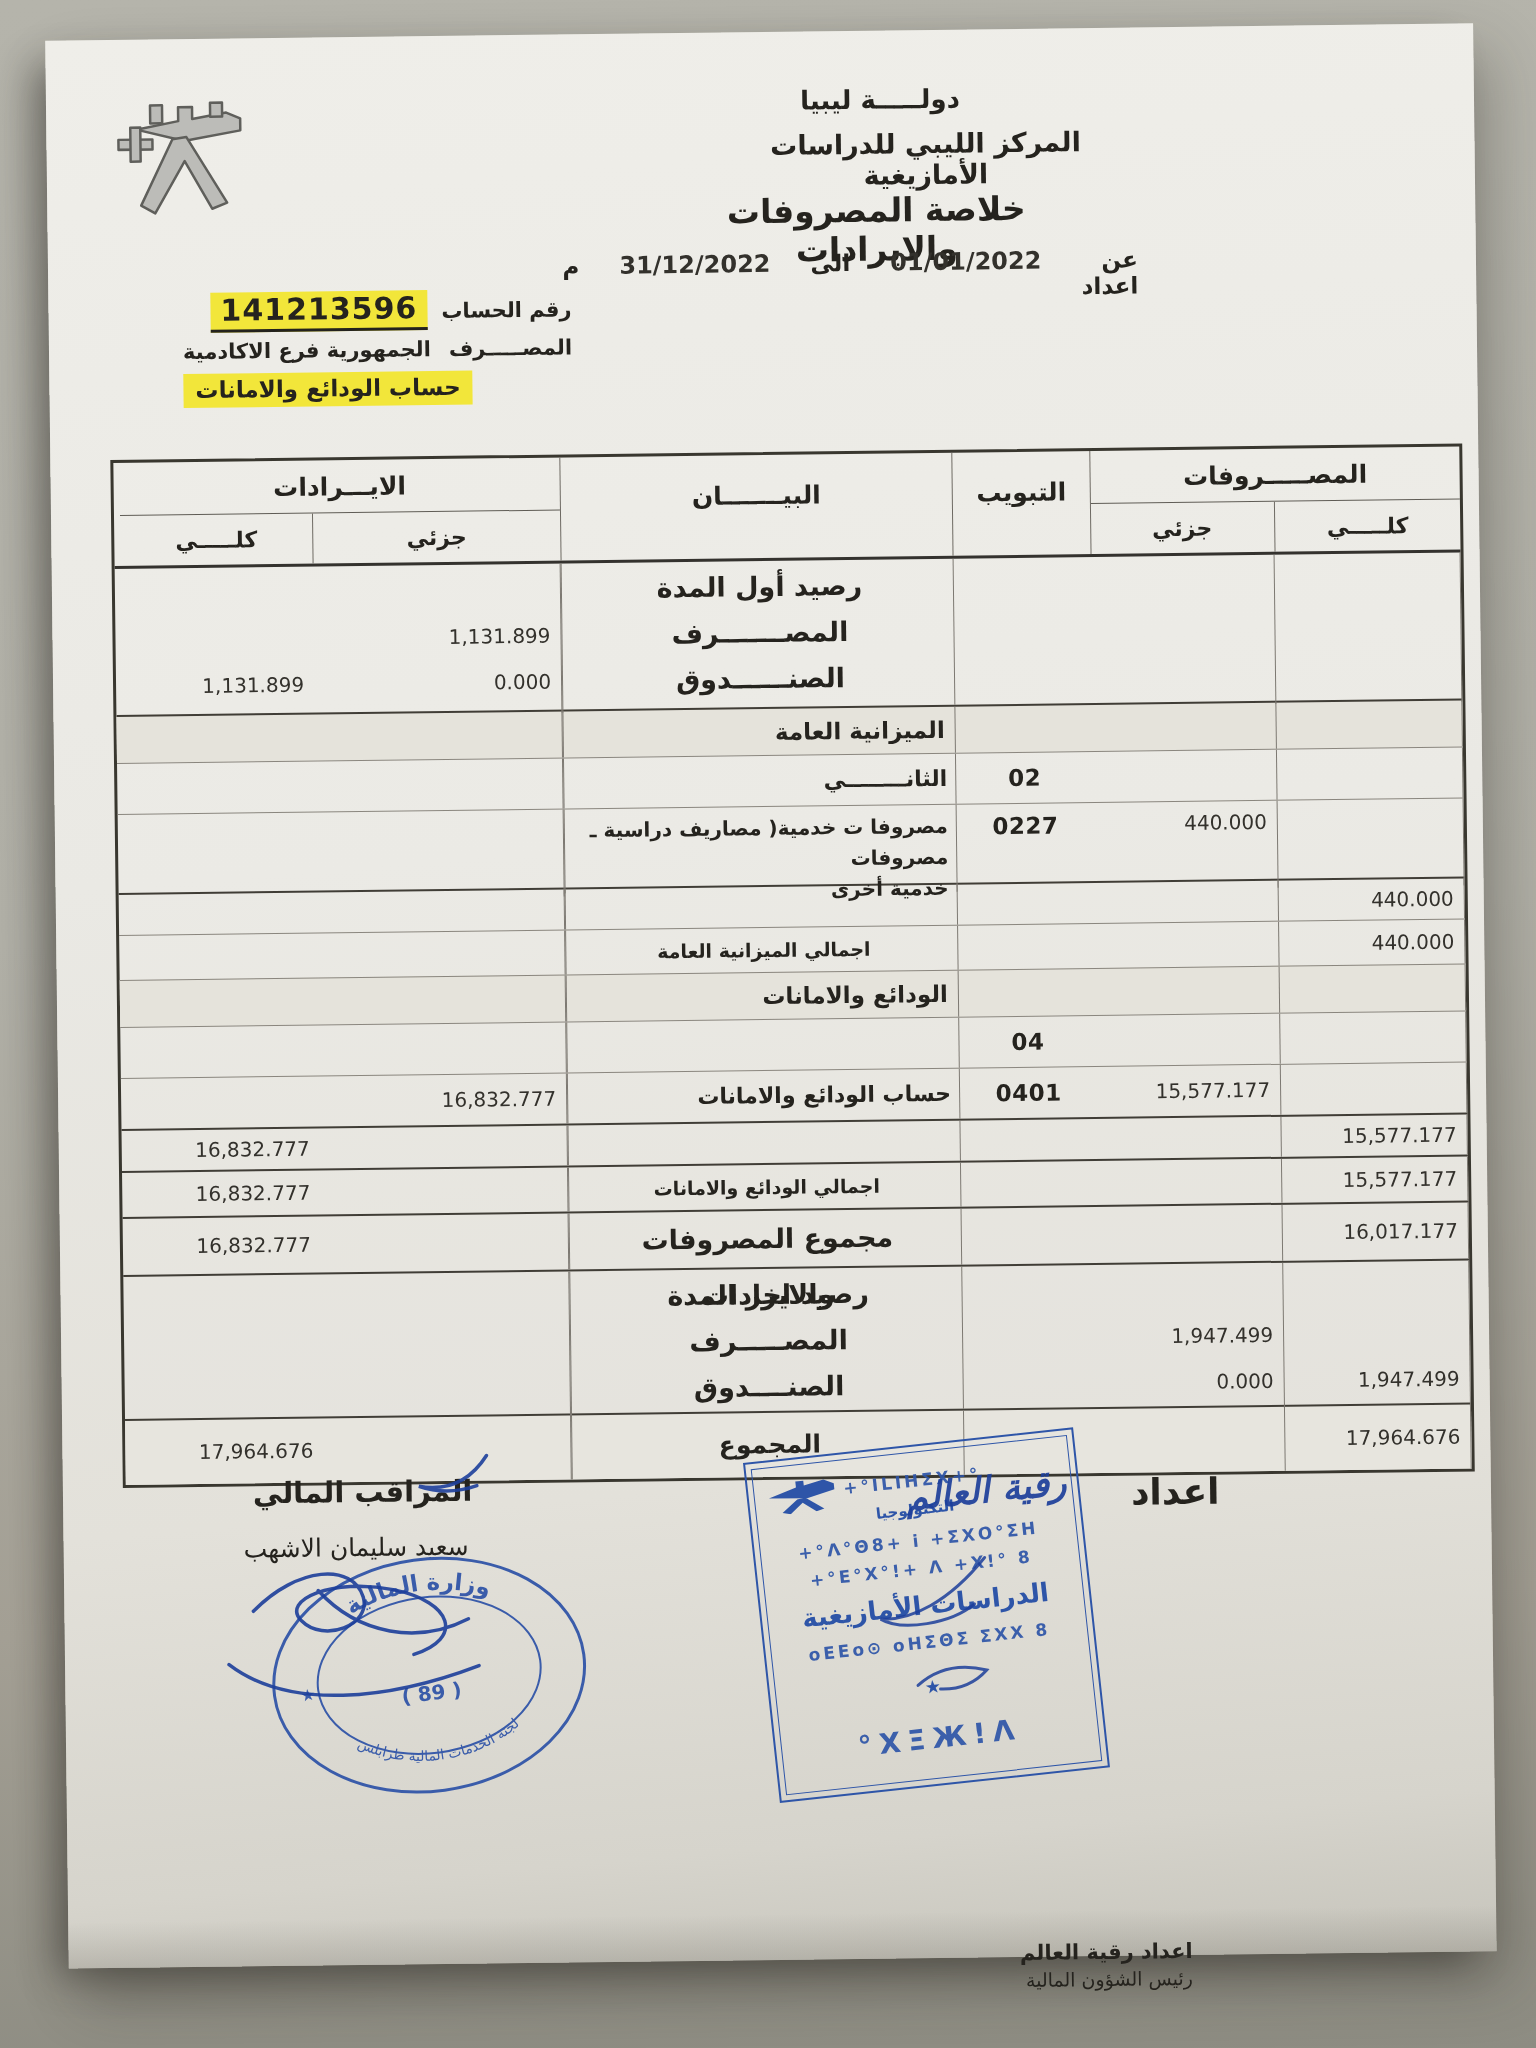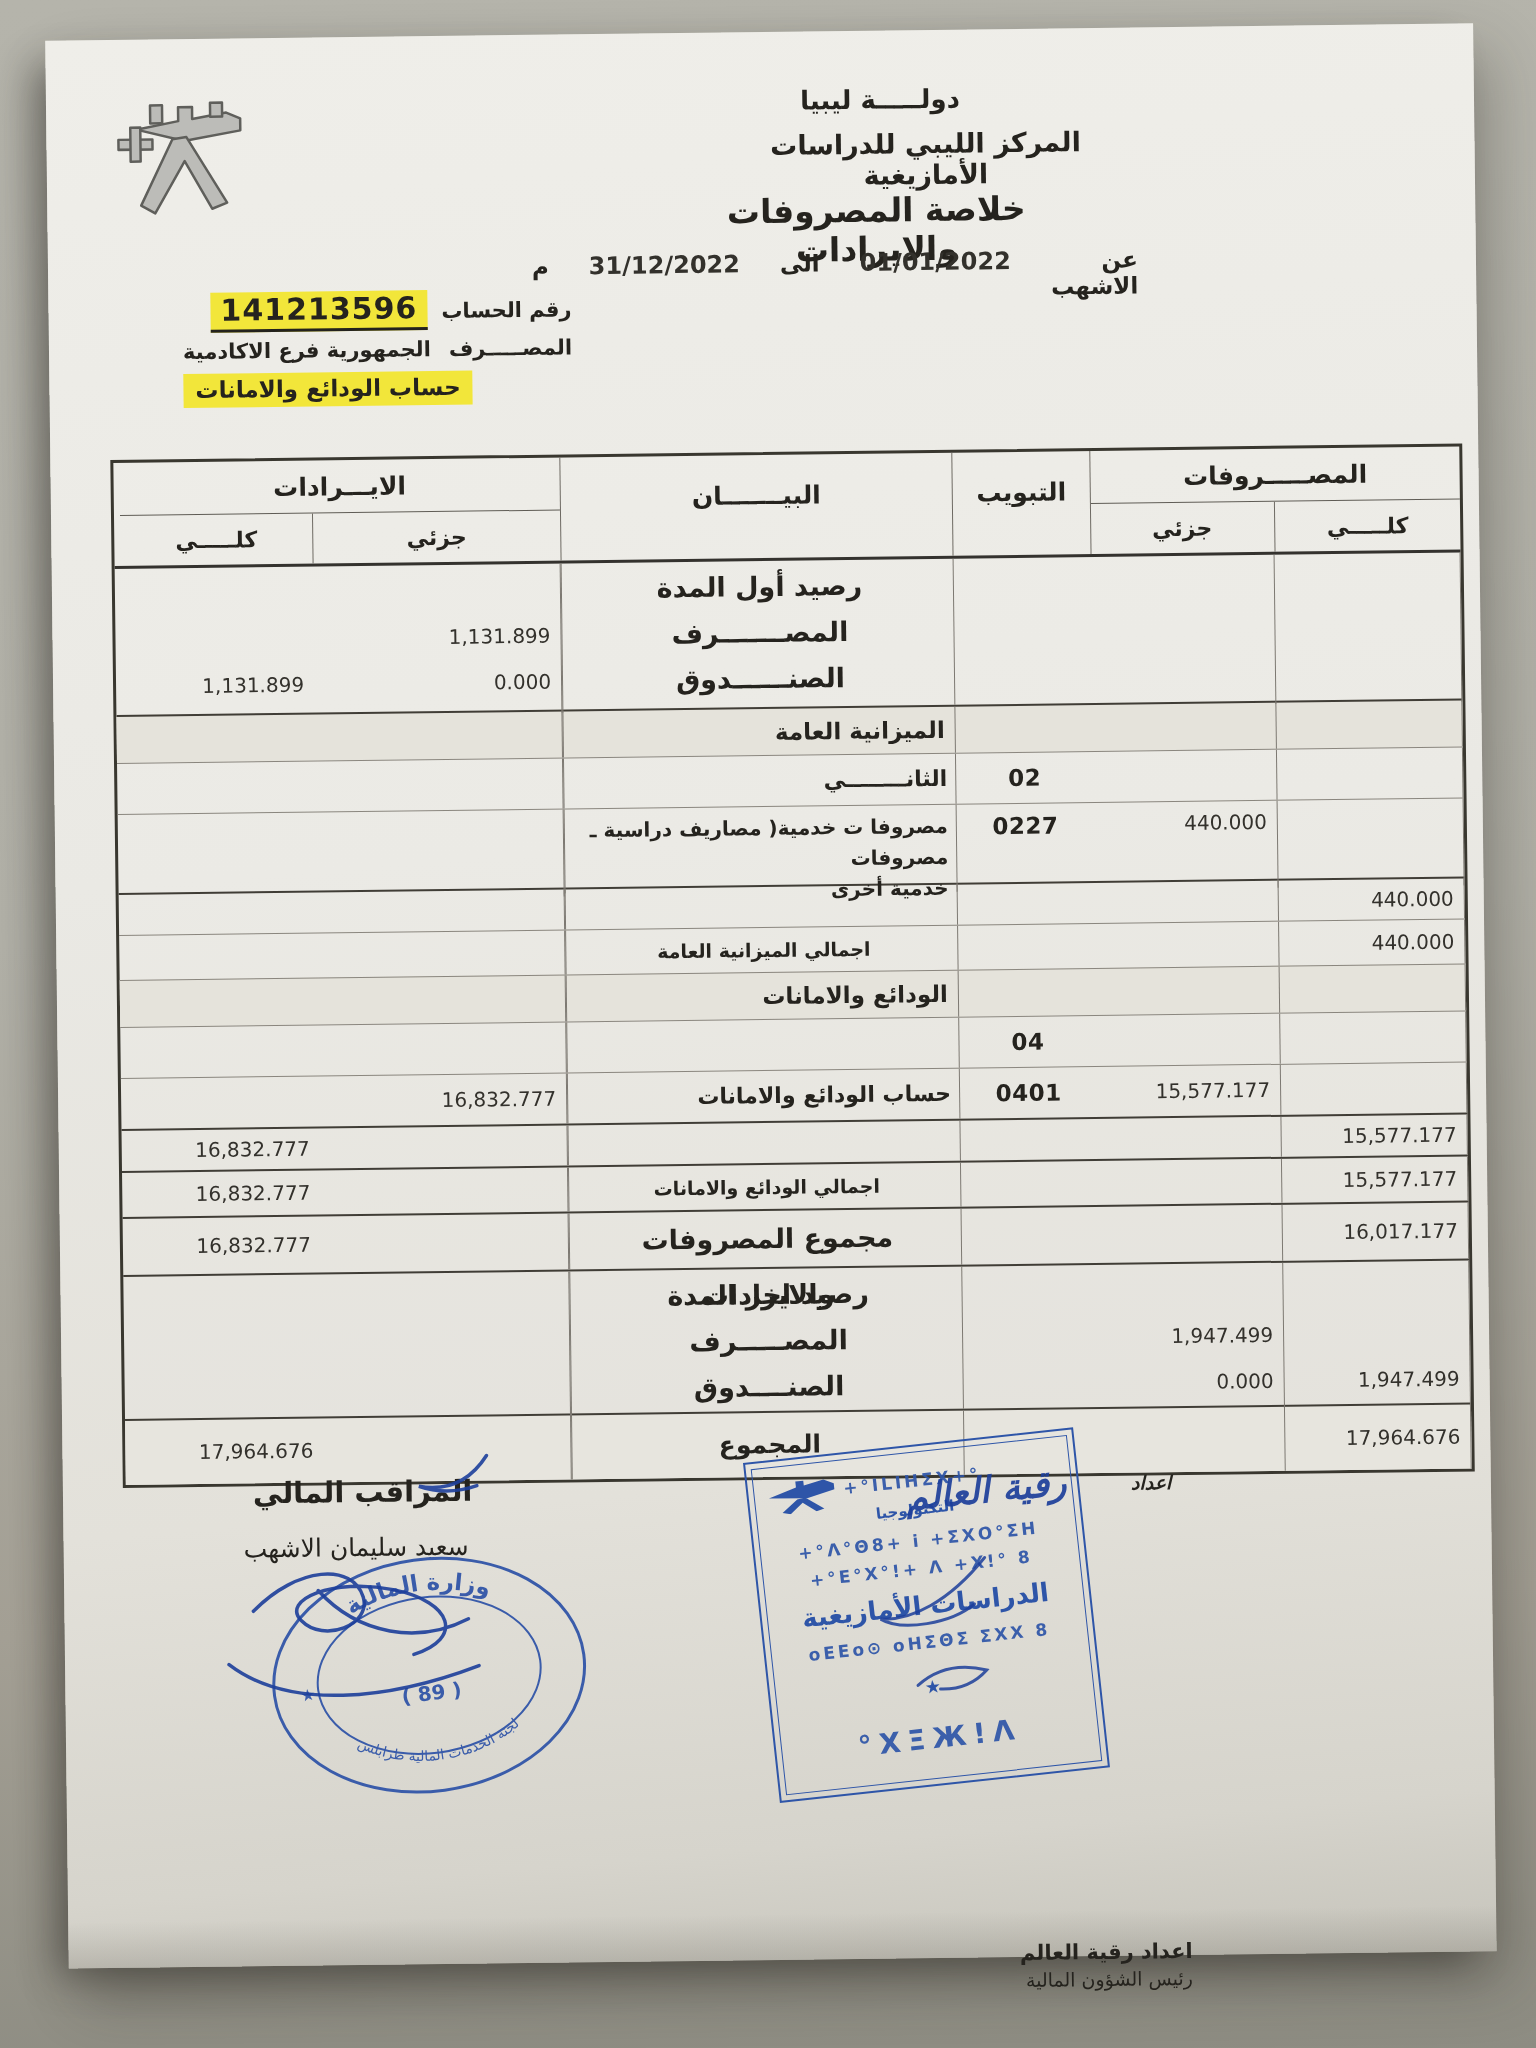--- a/index.html
+++ b/index.html
@@ -84,21 +84,21 @@
   .slim{height:40px;}
   .subtotal{height:44px;}
   .subtotal .desc{font-size:19px;font-weight:700;text-align:center;line-height:44px;}
   .total{height:56px;}
   .total .desc{font-size:27px;font-weight:700;text-align:center;line-height:56px;}
   .grand{height:64px;background:#e7e5de;}
   .grand .desc{font-size:25px;font-weight:700;text-align:center;line-height:64px;}
 
   
   .controller{left:246px;top:1470px;font-size:29px;}
-  .prepared{left:1124px;top:1476px;font-size:19px;font-style:italic;}
+  .prepared{left:1124px;top:1476px;font-size:36px;}
   .controller-name{left:236px;top:1528px;font-size:25px;}
   .corner-note{left:960px;top:1944px;width:220px;text-align:right;direction:rtl;}
   .corner-note .l1{font-size:21px;}
   .corner-note .l2{font-size:19px;margin-top:4px;}
 
   
   .round-stamp{left:252px;top:1538px;width:336px;height:266px;transform:rotate(-7deg);}
   .rect-stamp{left:752px;top:1446px;width:332px;height:342px;transform:rotate(-5.5deg);
     color:#2e55a8;}
   .rect-stamp .frame{position:absolute;inset:0;border:2.5px solid #2e55a8;}
@@ -125,21 +125,21 @@
       <polygon points="58,44 72,42 112,108 97,114 70,66 40,118 26,110"></polygon>
       <rect x="4" y="44" width="34" height="10"></rect>
       <rect x="16" y="32" width="10" height="34"></rect>
     </g>
   </svg>
 
   <div class="abs txt b ctr hdr-country">دولـــــة ليبيا</div>
   <div class="abs txt b ctr hdr-org">المركز الليبي للدراسات الأمازيغية</div>
   <div class="abs txt b ctr hdr-title">خلاصة المصروفات والايرادات</div>
   <div class="abs txt period">
-    <span class="b">عن الاشهب</span>
+    <span class="b">عن اعداد</span>
     <span class="num ltr">01/01/2022</span>
     <span class="b">الى</span>
     <span class="num ltr">31/12/2022</span>
     <span class="b">م</span>
   </div>
 
   <div class="abs txt acct-num">
     <span class="lbl">رقم الحساب</span>
     <span class="val">141213596</span>
   </div>

